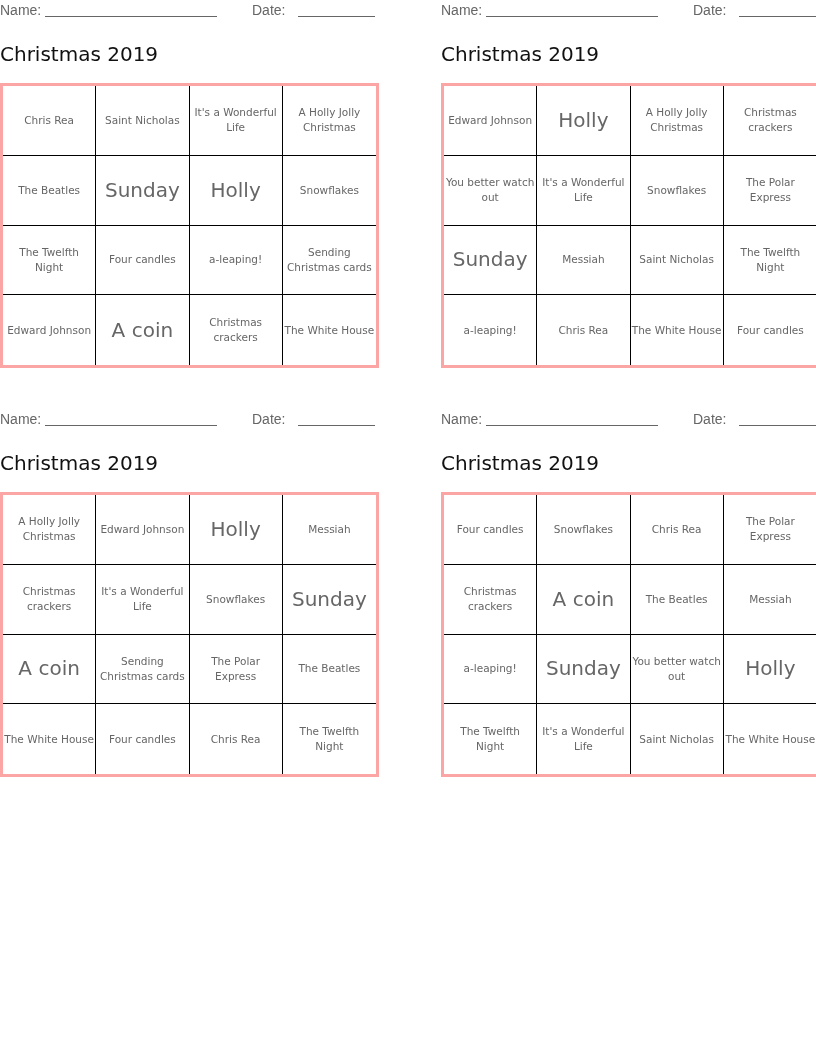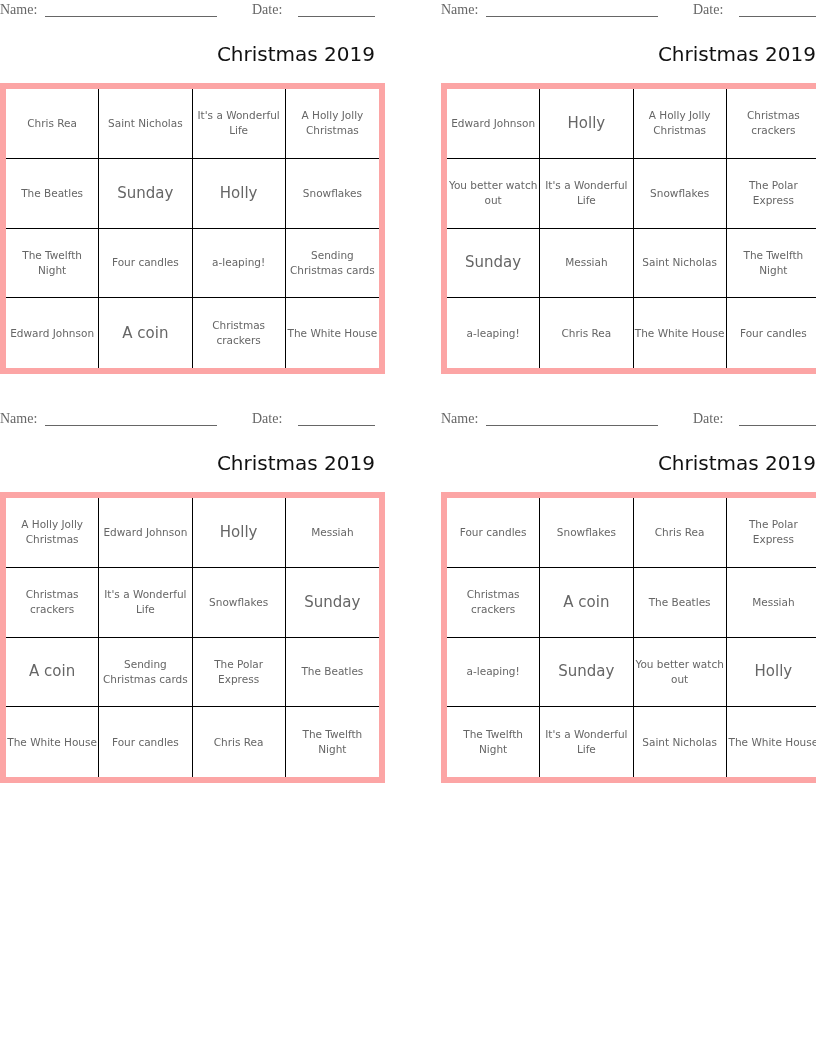--- a/index.html
+++ b/index.html
@@ -1,28 +1,28 @@
 <!DOCTYPE html>
 <html><head>
 <meta charset="utf-8">
 <style>
   html, body { margin:0; padding:0; background:#ffffff; }
   body { width:816px; height:1056px; position:relative; overflow:hidden; font-family:"DejaVu Sans", sans-serif; }
   .card { position:absolute; width:375px; }
-  .header { position:absolute; top:0; left:0; width:375px; height:20px; font-family:Liberation Serif, serif; font-size:14px; color:#666666; }
+  .header { position:absolute; top:0; left:0; width:375px; height:20px; font-family:Liberation Sans, sans-serif; font-size:14px; color:#666666; }
   .name-label { position:absolute; left:0; top:2px; }
   .name-line { position:absolute; left:45px; top:16px; width:172px; border-bottom:1px solid #666; }
   .date-label { position:absolute; left:252px; top:2px; }
   .date-line { position:absolute; left:298px; top:16px; width:77px; border-bottom:1px solid #666; }
-  .title { position:absolute; top:42px; left:0; width:375px; text-align:right; font-size:20px; color:#111111; font-family:"DejaVu Sans", sans-serif; }
-  .grid { position:absolute; top:83px; left:0; width:373px; height:279px; border:6px solid #fca5a5; display:grid; grid-template-columns:repeat(4, 1fr); grid-template-rows:repeat(4, 1fr); }
+  .title { position:absolute; top:42px; left:0; width:375px; text-align:left; font-size:20px; color:#111111; font-family:"DejaVu Sans", sans-serif; }
+  .grid { position:absolute; top:83px; left:0; width:373px; height:279px; border:3px solid #fca5a5; display:grid; grid-template-columns:repeat(4, 1fr); grid-template-rows:repeat(4, 1fr); }
   .cell { border-right:1px solid #000; border-bottom:1px solid #000; display:flex; align-items:center; justify-content:center; text-align:center; font-size:10.5px; line-height:15px; color:#666666; padding:0 1px; box-sizing:border-box; }
   .cell:nth-child(4n) { border-right:none; }
   .cell:nth-child(n+13) { border-bottom:none; }
-  .cell.big { font-size:15px; }
+  .cell.big { font-size:20px; }
 </style>
 </head>
 <body>
 
 <div id="root">
     <div class="card" style="left: 0px; top: 0px;">
     <div class="header">
       <span class="name-label">Name:</span>
       <span class="name-line"></span>
       <span class="date-label">Date:</span>

